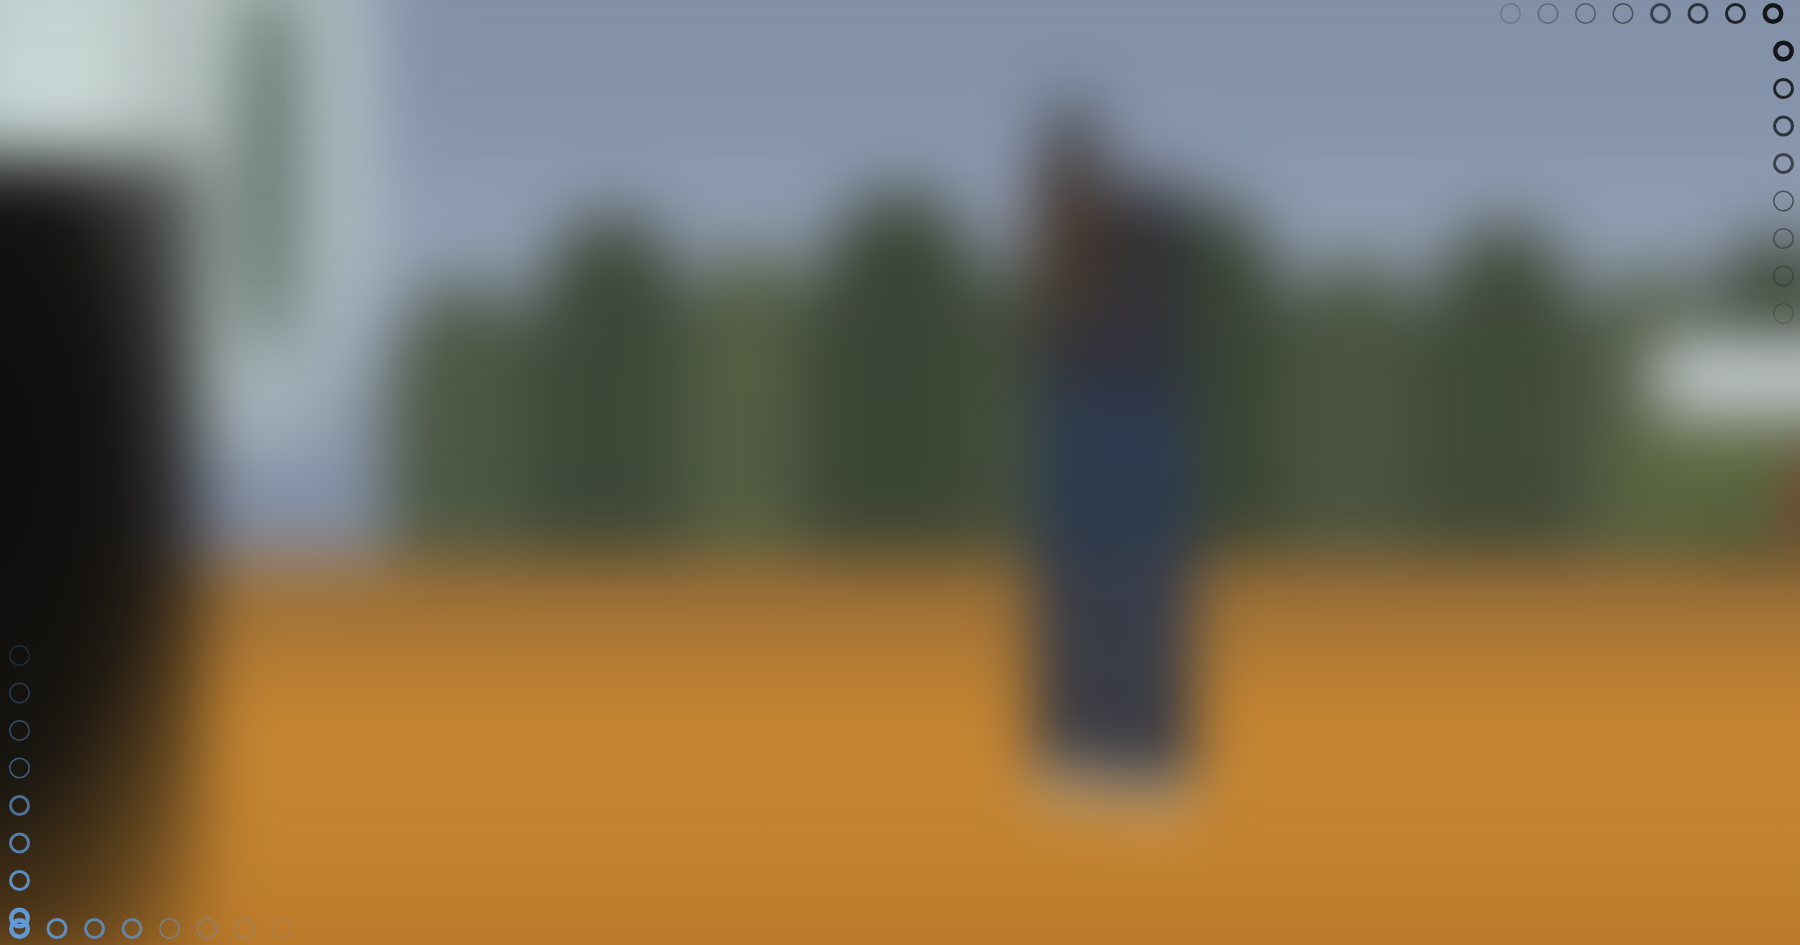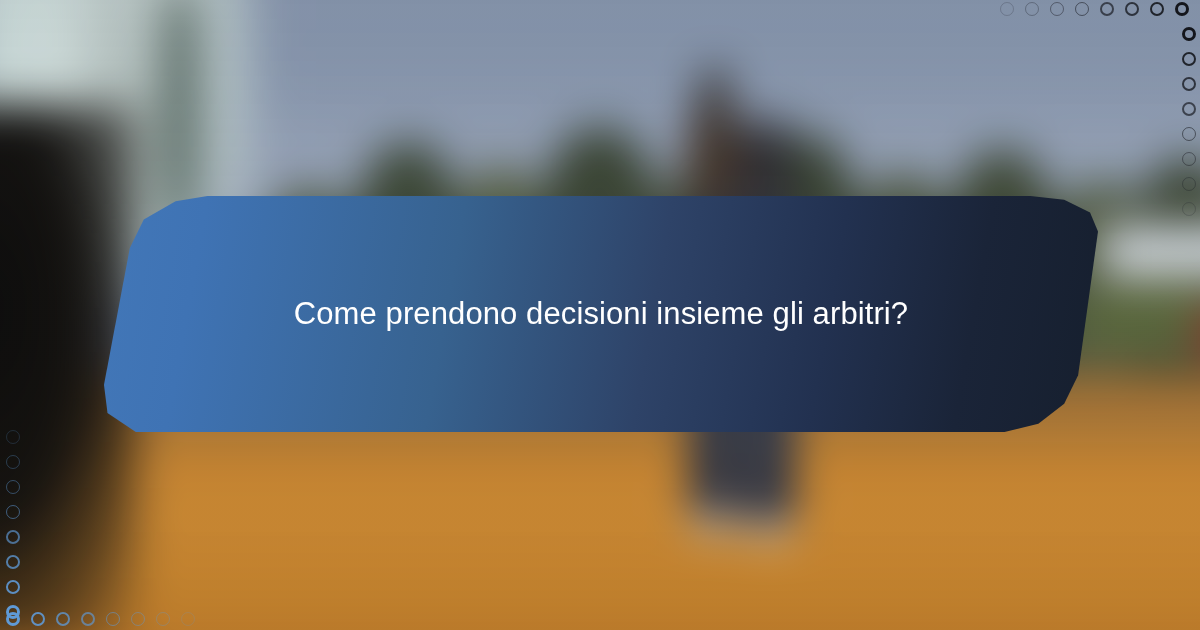--- a/index.html
+++ b/index.html
@@ -301,18 +301,14 @@
         <div class="dot" style="width: 14px; height: 14px; border: 2.71px solid rgb(95, 154, 214); opacity: 0.89; left: 31px; top: -18px;"></div>
         <div class="dot" style="width: 14px; height: 14px; border: 2.43px solid rgb(95, 154, 214); opacity: 0.77; left: 56px; top: -18px;"></div>
         <div class="dot" style="width: 14px; height: 14px; border: 2.14px solid rgb(95, 154, 214); opacity: 0.66; left: 81px; top: -18px;"></div>
         <div class="dot" style="width: 14px; height: 14px; border: 1.86px solid rgb(95, 154, 214); opacity: 0.54; left: 106px; top: -18px;"></div>
         <div class="dot" style="width: 14px; height: 14px; border: 1.57px solid rgb(95, 154, 214); opacity: 0.43; left: 131px; top: -18px;"></div>
         <div class="dot" style="width: 14px; height: 14px; border: 1.29px solid rgb(95, 154, 214); opacity: 0.31; left: 156px; top: -18px;"></div>
         <div class="dot" style="width: 14px; height: 14px; border: 1px solid rgb(95, 154, 214); opacity: 0.2; left: 181px; top: -18px;"></div>
       </div>
   </div>
 
-  <div class="banner-wrap">
-    <div class="banner"></div>
-    <div class="banner-text">Come prendono decisioni insieme gli arbitri?</div>
-  </div>
 
 </div>
 
 </body></html>

